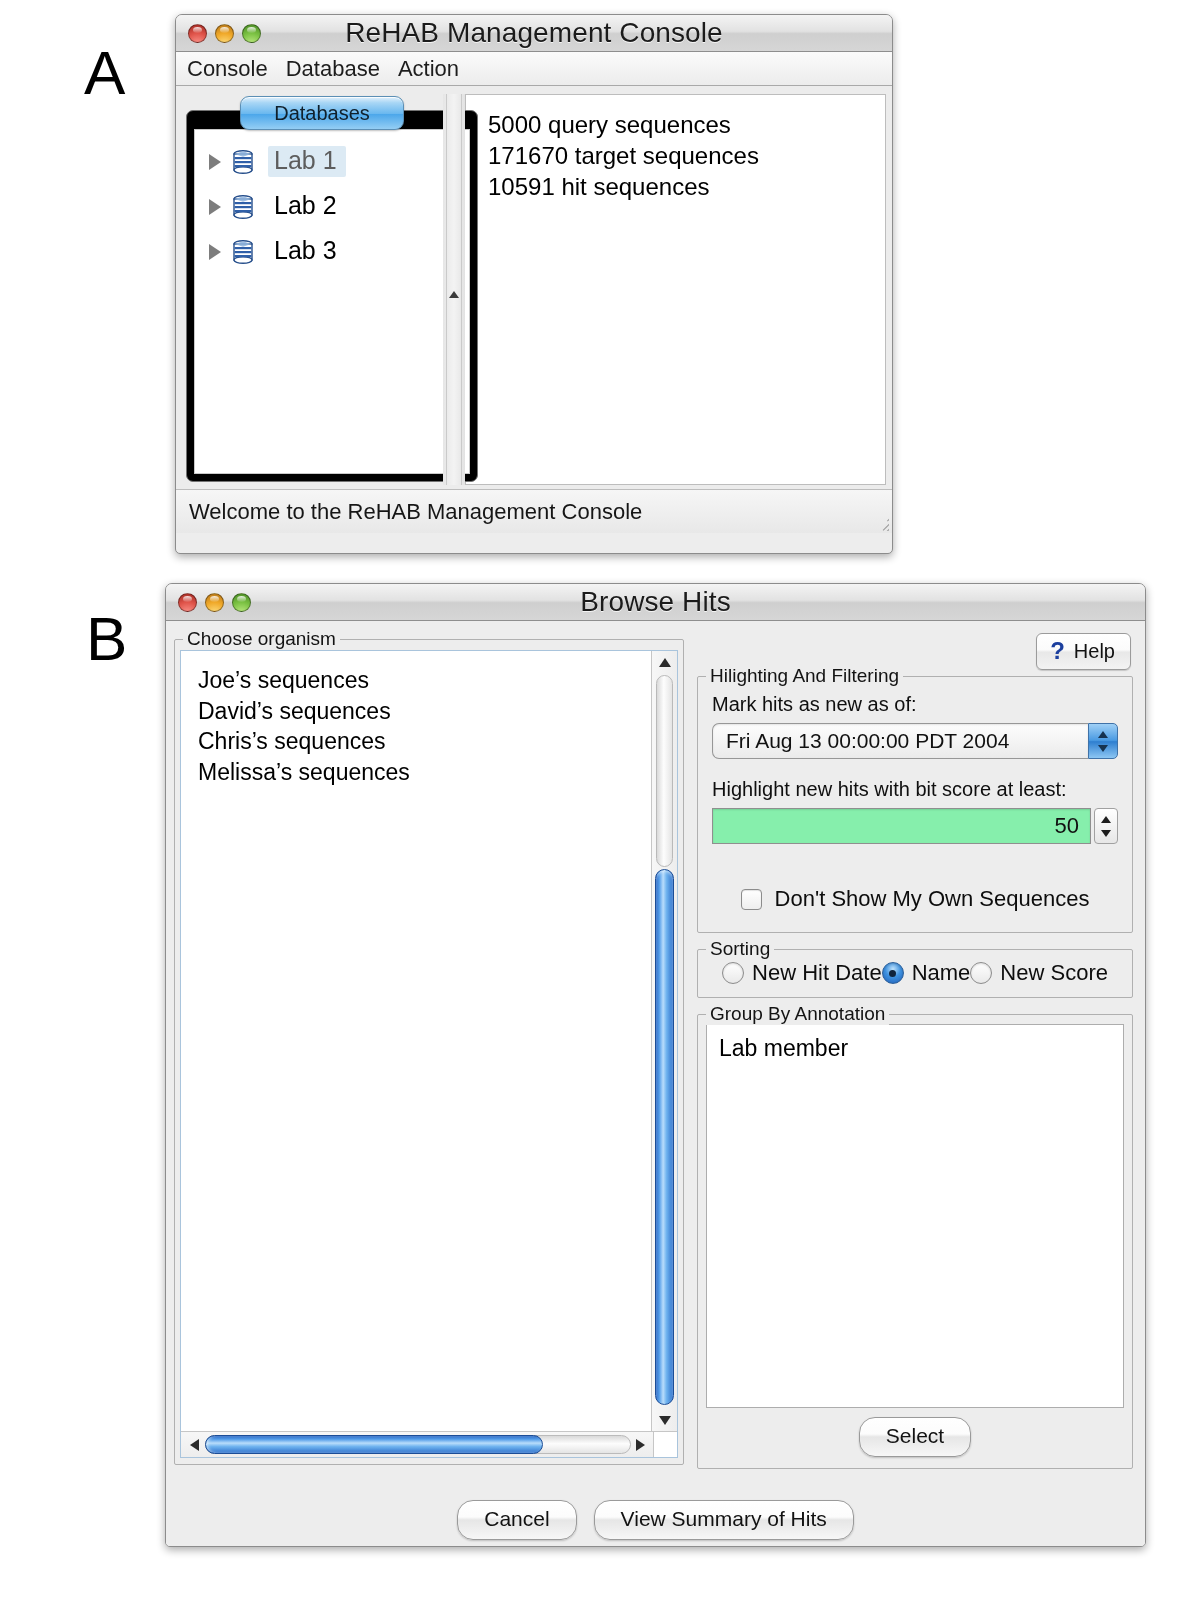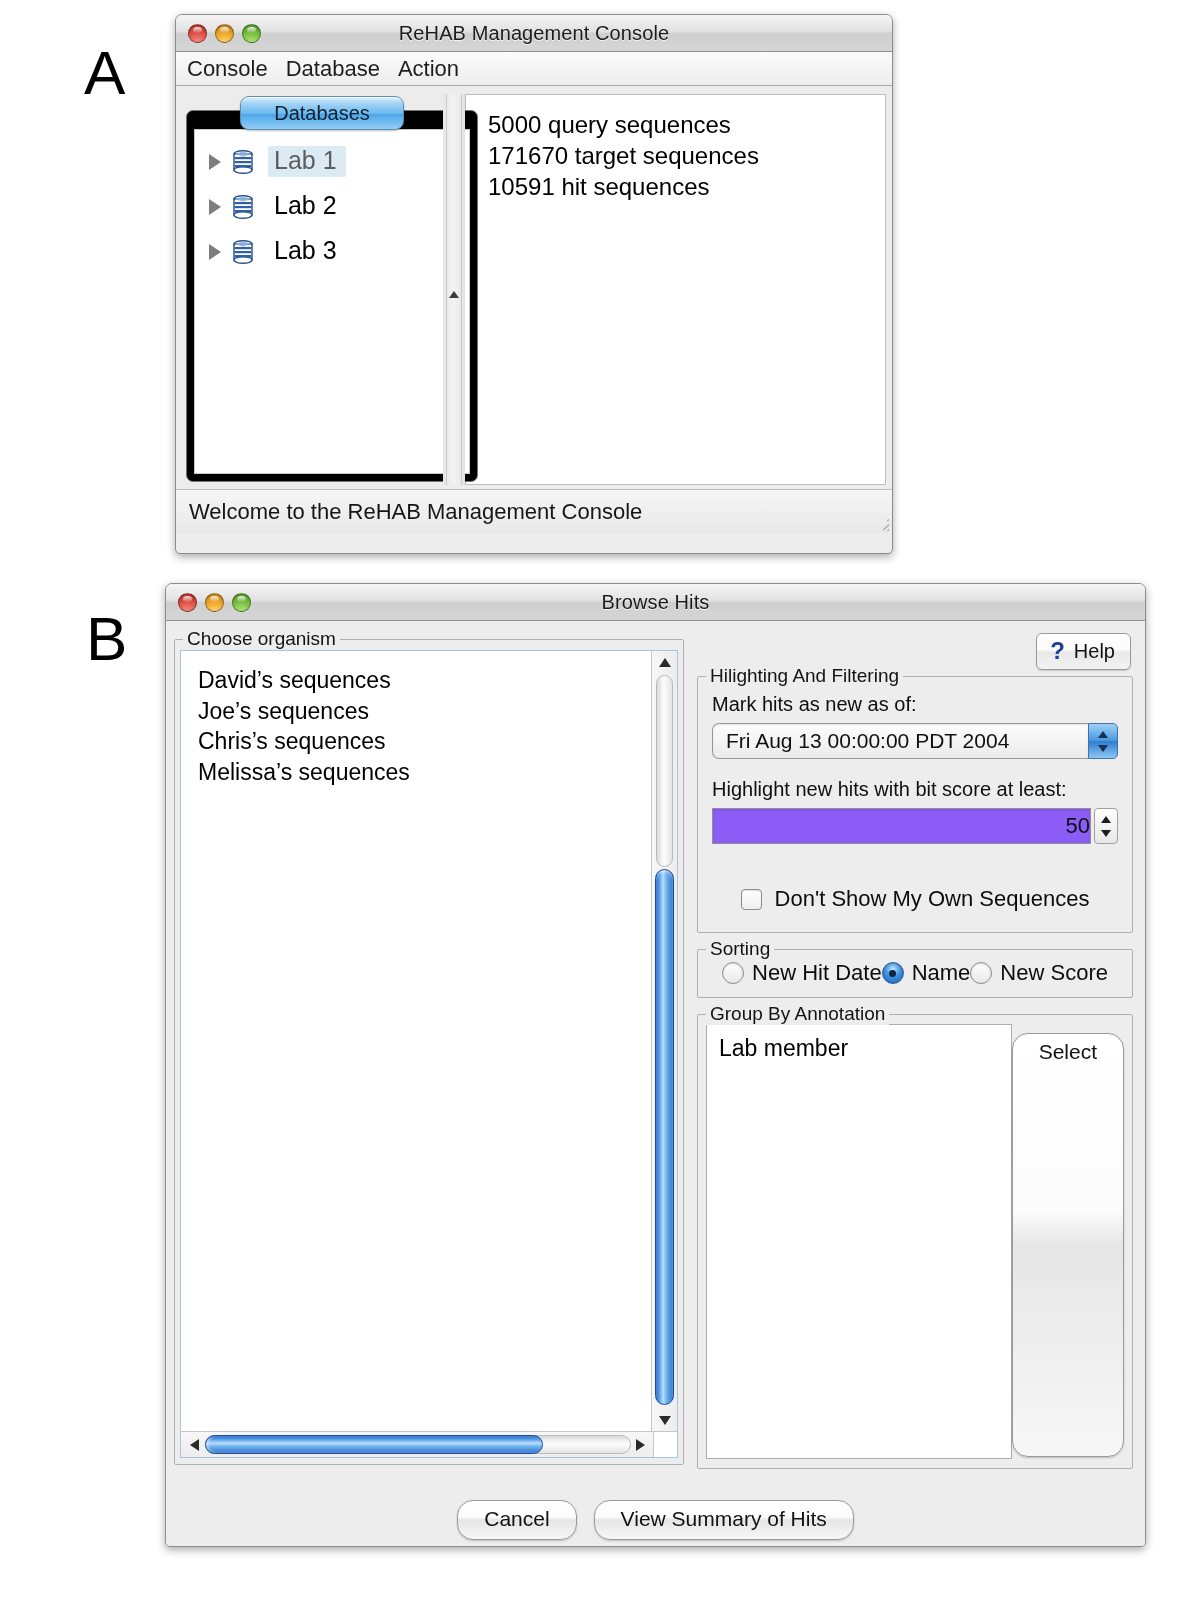--- a/index.html
+++ b/index.html
@@ -54,21 +54,21 @@
     border-radius: 50%;
     background: linear-gradient(to bottom, rgba(255,255,255,0.85), rgba(255,255,255,0.05));
   }
   .light.red    { background: radial-gradient(circle at 50% 120%, #ff9d95 0%, #e0544a 55%, #a32a22 100%); }
   .light.yellow { background: radial-gradient(circle at 50% 120%, #ffe48a 0%, #f0a828 55%, #b5761a 100%); }
   .light.green  { background: radial-gradient(circle at 50% 120%, #c6f08a 0%, #7ac142 55%, #4a8b25 100%); }
 
   .window-title {
     width: 100%;
     text-align: center;
-    font-size: 20px;
+    font-size: 28px;
     font-weight: 400;
     color: #1b1b1b;
     text-shadow: 0 1px 0 rgba(255,255,255,0.75);
     letter-spacing: 0.1px;
     pointer-events: none;
   }
 
   
   #window-a { left: 175px; top: 14px; width: 718px; height: 540px; }
 
@@ -372,23 +372,24 @@
     display: flex; flex-direction: column;
     align-items: center; justify-content: space-around;
     padding: 3px 0;
   }
   .stepper-up   { width:0;height:0;border-bottom:7px solid #16324f;border-left:5px solid transparent;border-right:5px solid transparent; }
   .stepper-down { width:0;height:0;border-top:7px solid #16324f;border-left:5px solid transparent;border-right:5px solid transparent; }
 
   .num-spinner { display: flex; height: 36px; }
   .num-field {
     flex: 1;
-    background: #8b5cf6;
+    background: #86efac;
     border: 1px solid #8f8f8f;
     display: flex; align-items: center; justify-content: flex-end;
+    padding-right: 11px;
     font-size: 22px; color: #111;
     box-shadow: inset 0 1px 2px rgba(0,0,0,0.13);
   }
   .num-stepper {
     width: 24px; margin-left: 3px;
     border: 1px solid #a1a1a1; border-radius: 4px;
     background: linear-gradient(to bottom,#ffffff,#e7e7e7);
     display: flex; flex-direction: column;
     align-items: center; justify-content: space-around;
     padding: 3px 0;
@@ -425,21 +426,21 @@
   }
   .radio.checked::after {
     content: ""; position: absolute;
     left: 50%; top: 50%; width: 7px; height: 7px;
     margin: -3.5px 0 0 -3.5px;
     border-radius: 50%;
     background: #10243d;
   }
   .radio-label { font-size: 22px; color: #0d0d0d; white-space: nowrap; }
 
-  .group-annot { margin: 16px 4px 4px 4px; padding: 9px 8px 9px 8px; flex: 1; display: flex; }
+  .group-annot { margin: 16px 4px 4px 4px; padding: 9px 8px 9px 8px; flex: 1; display: flex; flex-direction: column; }
   .annot-list {
     flex: 1;
     background: #fff;
     border: 1px solid #adadad;
     padding: 10px 0 0 12px;
     min-height: 0;
   }
   .annot-item { font-size: 23px; color: #000; }
   .select-row { display: flex; justify-content: center; padding: 9px 0 2px 0; }
 
@@ -586,22 +587,22 @@
       <div class="window-title">Browse Hits</div>
     </div>
 
     <div class="b-body">
 
       <div class="fieldset organism-group">
         <span class="legend">Choose organism</span>
         <div class="organism-listwrap">
           <div class="org-main">
             <div class="org-list">
+              <div class="org-item">Joe’s sequences</div>
               <div class="org-item">David’s sequences</div>
-              <div class="org-item">Joe’s sequences</div>
               <div class="org-item">Chris’s sequences</div>
               <div class="org-item">Melissa’s sequences</div>
             </div>
             <div class="vscroll">
               <div class="vs-arrow-up">
                   <span class="tri-up"></span>
                 </div>
               <div class="vs-track-top"></div>
               <div class="vs-thumb"></div>
               <div class="vs-arrow-down">

